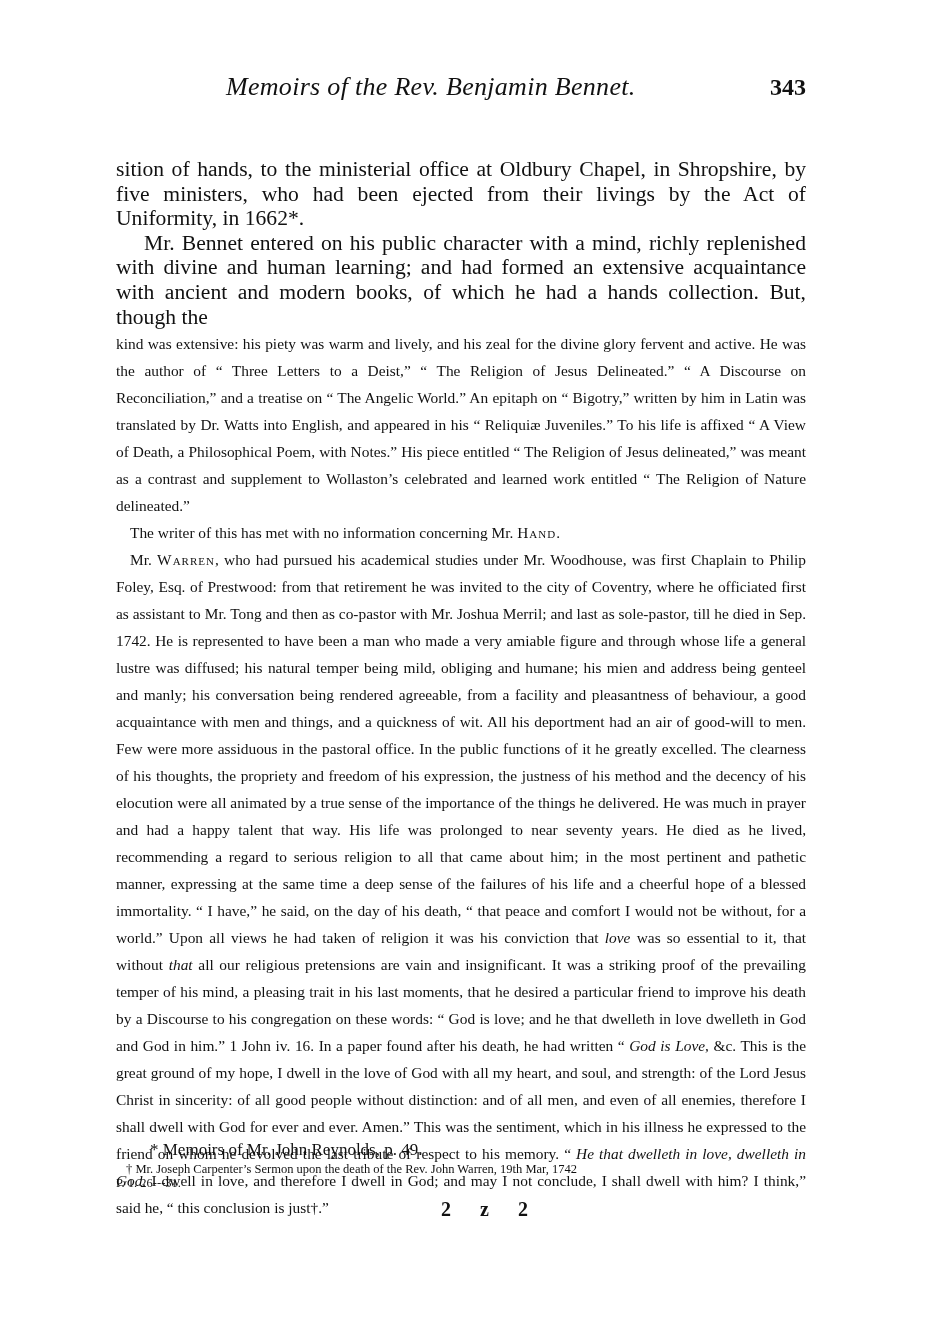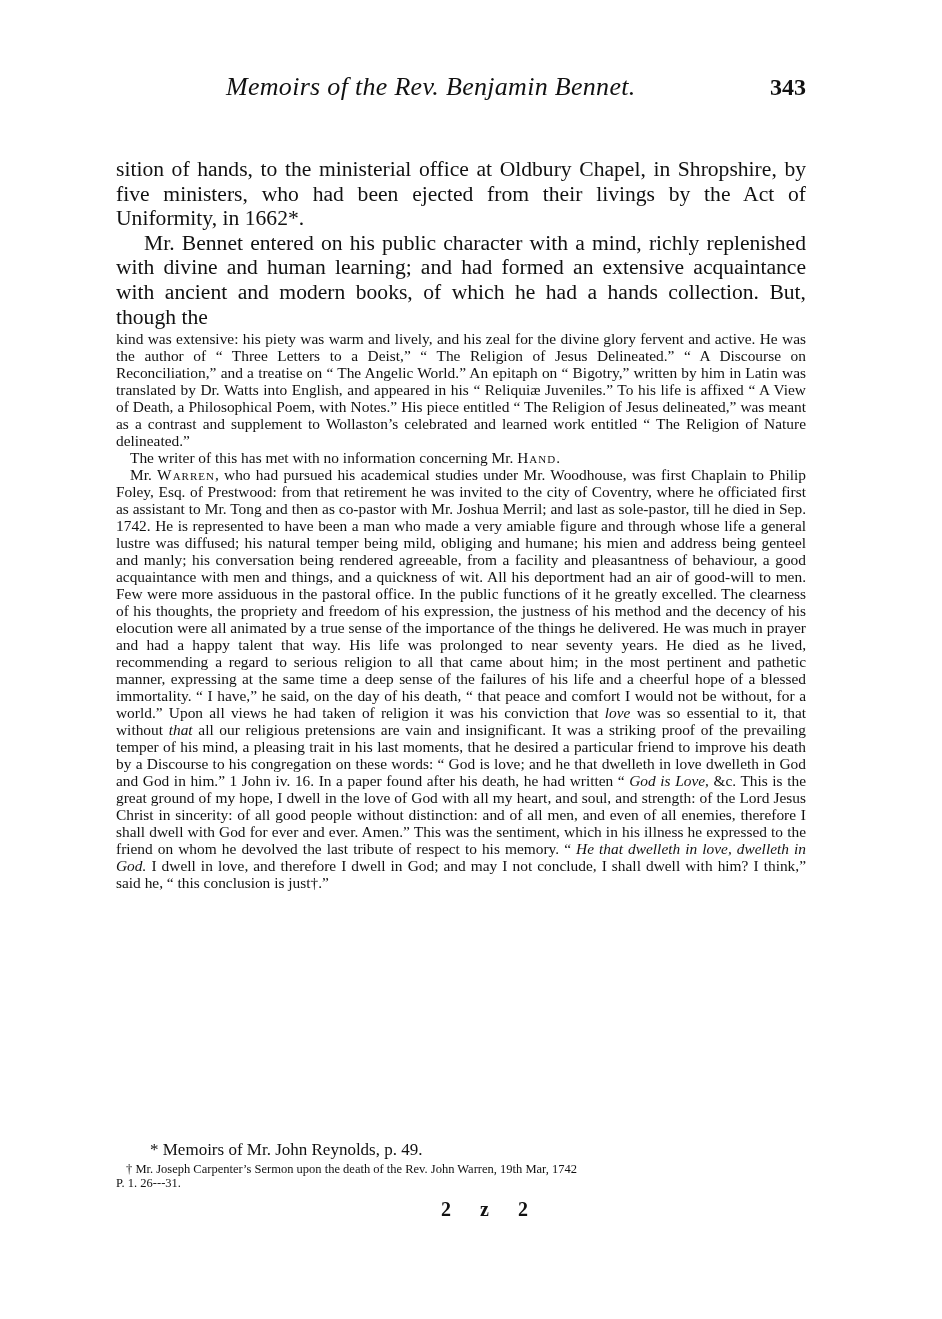--- a/index.html
+++ b/index.html
@@ -6,21 +6,21 @@
   body { width: 942px; height: 1319px; position: relative; overflow: hidden;
          font-family: "Liberation Serif", "DejaVu Serif", serif; color: #111; }
   .page { position: absolute; left: 116px; top: 0; width: 690px; }
   .header { position: absolute; top: 72px; left: 0; width: 690px; height: 30px; }
   .running-title { position: absolute; left: 110px; top: 0; font-style: italic; font-size: 26px; letter-spacing: 0.3px; }
   .page-number { position: absolute; right: 0; top: 2px; font-size: 24px; font-weight: bold; }
   .main { position: absolute; top: 113px; left: 0; width: 690px; margin-top: 44px; }
   .main p { margin: 0; font-size: 21.6px; line-height: 24.6px; text-align: justify; text-align-last: left; }
   .main p.indent { text-indent: 28px; }
   .notes { position: absolute; top: 330px; left: 0; width: 690px; }
-  .notes p { margin: 0; font-size: 15.4px; line-height: 17px; text-align: justify; text-align-last: left; }
+  .notes p { margin: 0; font-size: 15.4px; line-height: 27px; text-align: justify; text-align-last: left; }
   .notes p.indent { text-indent: 14px; }
   .sc { font-variant: small-caps; letter-spacing: 1px; }
   .fn1 { position: absolute; top: 1140px; left: 34px; font-size: 17px; }
   .fn2 { position: absolute; top: 1162px; left: 0; width: 690px; font-size: 12.5px; line-height: 14px; }
   .fn2 .l1 { padding-left: 10px; }
   .signature { position: absolute; top: 1198px; left: 325px; font-size: 20px; font-weight: bold; letter-spacing: 12px; }
   i { }
 </style>
 </head>
 <body>

